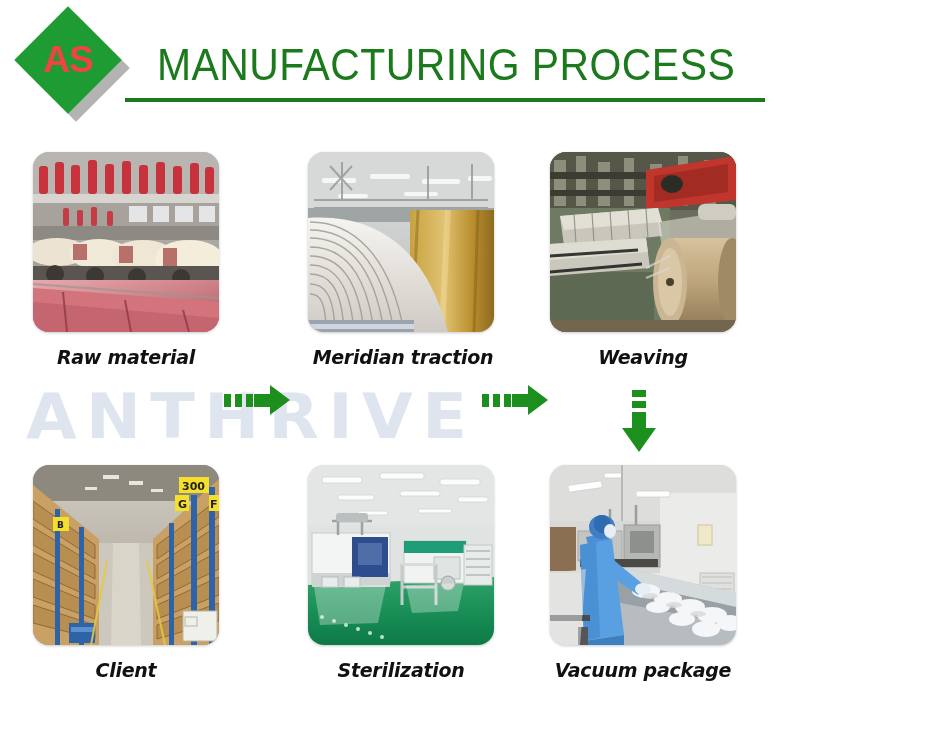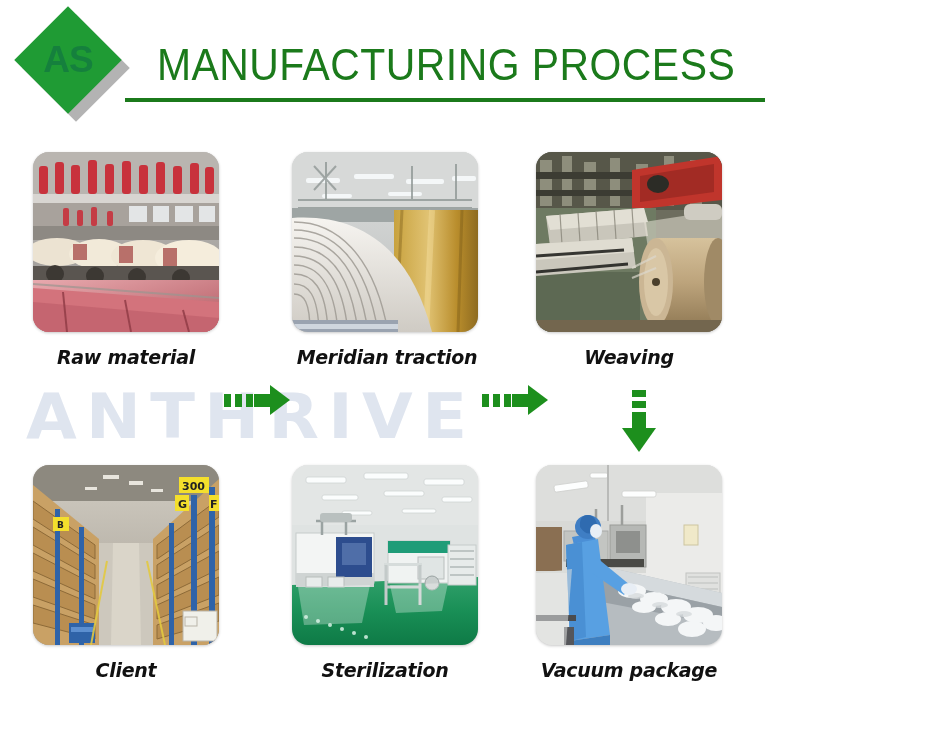--- a/index.html
+++ b/index.html
@@ -39,21 +39,21 @@
     left: 8px; top: 8px;
     width: 76px; height: 76px;
     background: #1f9b34;
     transform: rotate(45deg);
   }
   #logo-text {
     position: absolute;
     left: 0; top: 26px;
     width: 92px;
     text-align: center;
-    color: #15803d;
+    color: #ef4444;
     font-family: "Liberation Sans", sans-serif;
     font-weight: bold;
     font-size: 37px;
     letter-spacing: -1px;
     line-height: 40px;
   }
   #page-title {
     position: absolute;
     left: 157px; top: 40px;
     color: #1b7a1b;
@@ -92,22 +92,22 @@
   
   .row { position: absolute; left: 0; width: 931px; }
   #row-top { top: 152px; height: 230px; }
   #row-bottom { top: 465px; height: 230px; }
 
   .cell {
     position: absolute;
     width: 186px;
   }
   .cell.c0 { left: 33px; }
-  .cell.c1 { left: 276px; padding-left: 16px; }
-  .cell.c2 { left: 536px; }
+  .cell.c1 { left: 292px; padding-left: 16px; }
+  .cell.c2 { left: 550px; }
 
   .photo {
     position: relative;
     width: 186px; height: 180px;
     border-radius: 16px;
     overflow: hidden;
     box-shadow: 0 1px 3px rgba(0,0,0,0.22);
     background: #cfcfcf;
   }
   .photo .layer { position: absolute; left: 0; top: 0; width: 100%; height: 100%; }

